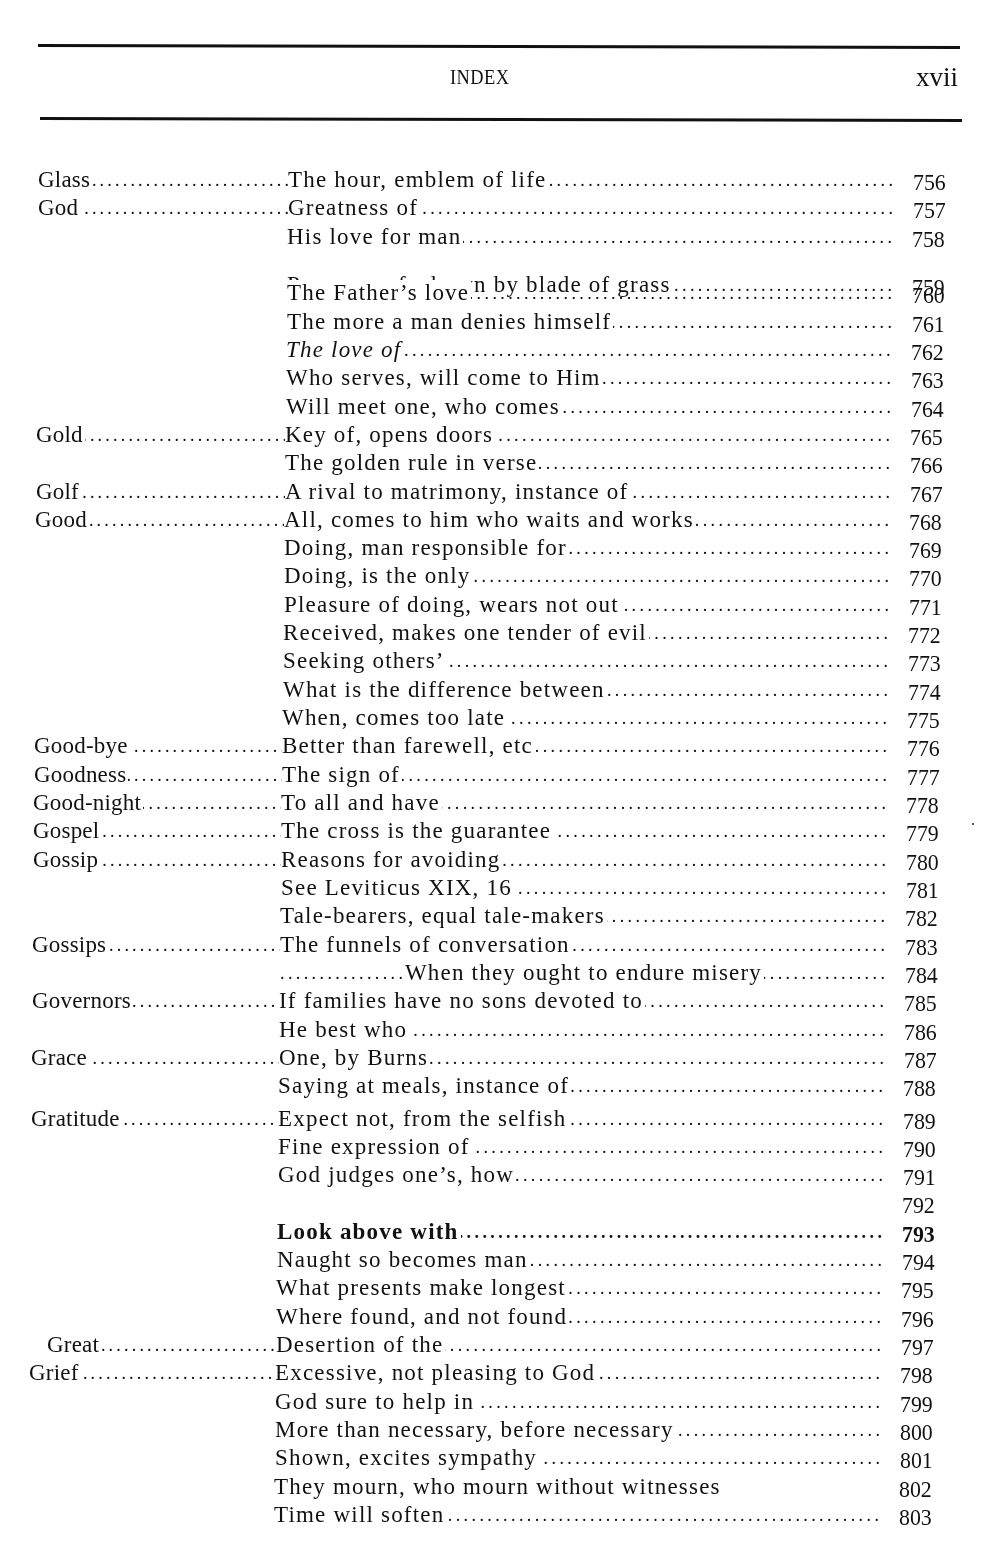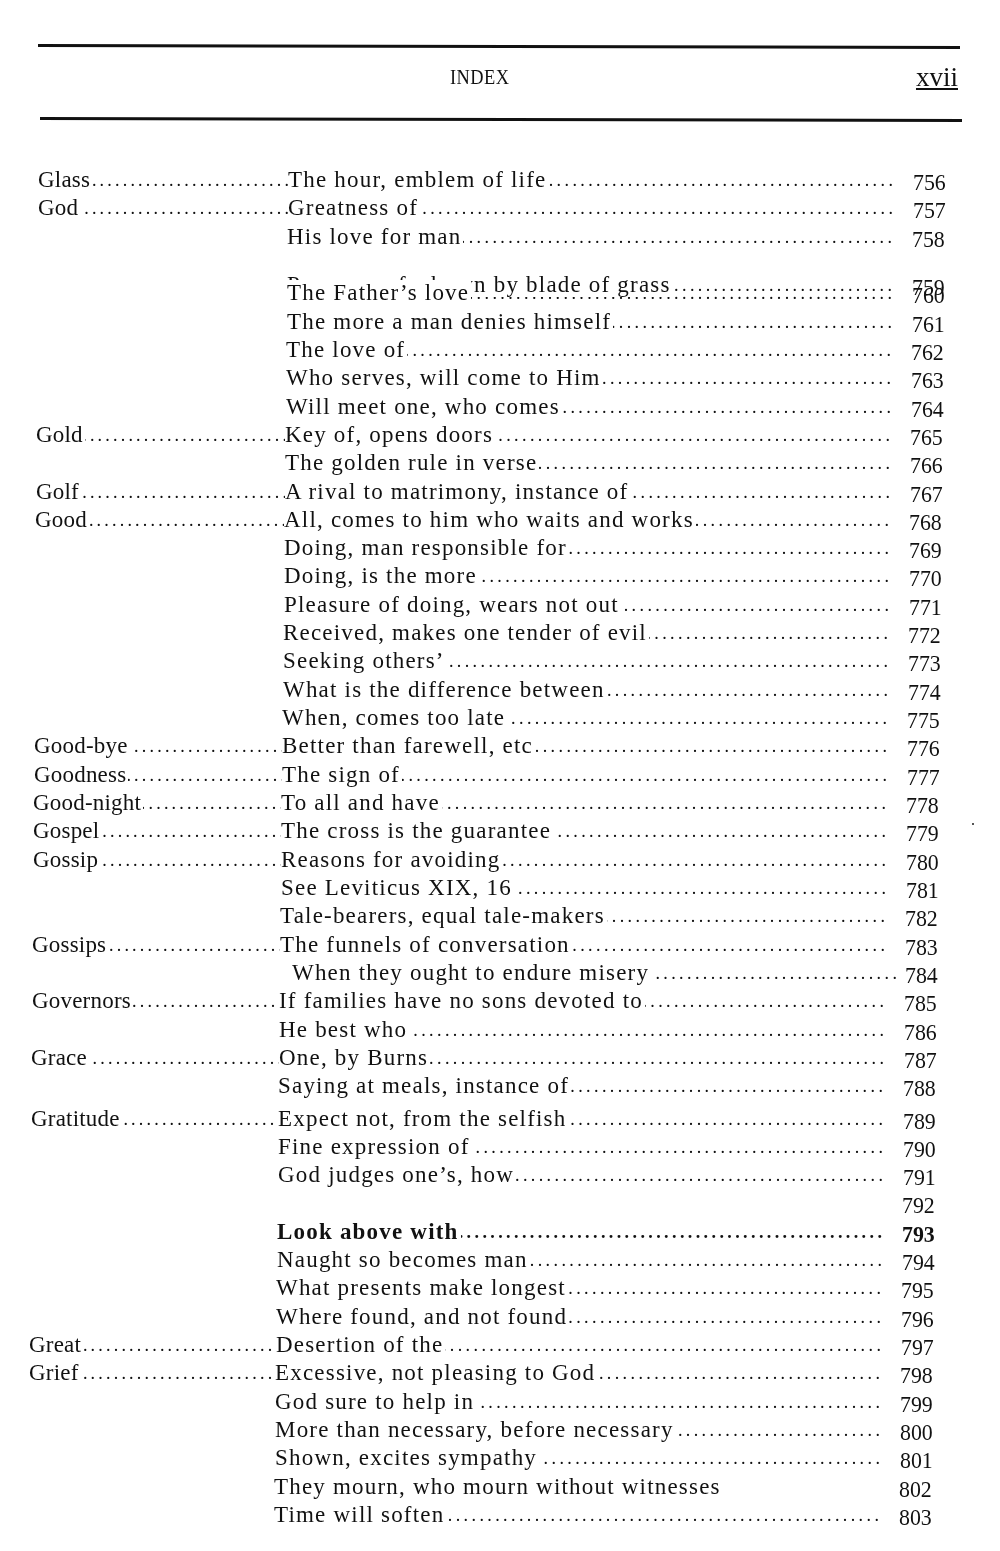--- a/index.html
+++ b/index.html
@@ -14,21 +14,20 @@
   #rule-top { left: 38px; top: 44px; width: 922px; transform: rotate(0.12deg); transform-origin: left; }
   #rule-bottom { left: 40px; top: 117px; width: 922px; transform: rotate(0.12deg); transform-origin: left; }
   #running-head {
     position: absolute; left: 450px; top: 66px;
     font-size: 20px; letter-spacing: 0.5px;
     transform: scaleX(0.92); transform-origin: left;
   }
   #page-number {
     position: absolute; right: 42px; top: 62px;
     font-size: 27px;
-    text-decoration: underline;
   }
   #index-list { position: absolute; left: 0; top: 0; width: 1000px; height: 1551px; }
   .row {
     position: absolute; height: 28px; font-size: 23px; line-height: 28px;
     white-space: nowrap;
   }
   .heading {
     position: absolute; top: 0; display: block; overflow: hidden;
     letter-spacing: 0.2px;
   }
@@ -86,21 +85,21 @@
     </div>
     <div class="row" style="top: 279px; left: 0px; width: 1000px;">
       <span class="sub" style="left: 287px; width: 609px;"><span class="txt">The Father’s love</span></span>
       <span class="pg" style="left: 912px;">760</span>
     </div>
     <div class="row" style="top: 308px; left: 0px; width: 1000px;">
       <span class="sub" style="left: 287px; width: 609px;"><span class="txt">The more a man denies himself</span></span>
       <span class="pg" style="left: 912px;">761</span>
     </div>
     <div class="row" style="top: 336px; left: 0px; width: 1000px;">
-      <span class="sub" style="left: 286px; width: 609px;"><span class="txt">The love of</span></span>
+      <span class="sub" style="left: 286px; width: 609px; font-style: italic;"><span class="txt">The love of</span></span>
       <span class="pg" style="left: 911px;">762</span>
     </div>
     <div class="row" style="top: 364px; left: 0px; width: 1000px;">
       <span class="sub" style="left: 286px; width: 609px;"><span class="txt">Who serves, will come to Him</span></span>
       <span class="pg" style="left: 911px;">763</span>
     </div>
     <div class="row" style="top: 393px; left: 0px; width: 1000px;">
       <span class="sub" style="left: 286px; width: 609px;"><span class="txt">Will meet one, who comes</span></span>
       <span class="pg" style="left: 911px;">764</span>
     </div>
@@ -121,21 +120,21 @@
     <div class="row" style="top: 506px; left: 0px; width: 1000px;">
       <span class="heading" style="left: 35px; width: 249px;"><span class="txt">Good</span></span>
       <span class="sub" style="left: 284px; width: 609px;"><span class="txt">All, comes to him who waits and works</span></span>
       <span class="pg" style="left: 909px;">768</span>
     </div>
     <div class="row" style="top: 534px; left: 0px; width: 1000px;">
       <span class="sub" style="left: 284px; width: 609px;"><span class="txt">Doing, man responsible for</span></span>
       <span class="pg" style="left: 909px;">769</span>
     </div>
     <div class="row" style="top: 562px; left: 0px; width: 1000px;">
-      <span class="sub" style="left: 284px; width: 609px;"><span class="txt">Doing, is the more</span></span>
+      <span class="sub" style="left: 284px; width: 609px;"><span class="txt">Doing, is the only</span></span>
       <span class="pg" style="left: 909px;">770</span>
     </div>
     <div class="row" style="top: 591px; left: 0px; width: 1000px;">
       <span class="sub" style="left: 284px; width: 609px;"><span class="txt">Pleasure of doing, wears not out</span></span>
       <span class="pg" style="left: 909px;">771</span>
     </div>
     <div class="row" style="top: 619px; left: 0px; width: 1000px;">
       <span class="sub" style="left: 283px; width: 609px;"><span class="txt">Received, makes one tender of evil</span></span>
       <span class="pg" style="left: 908px;">772</span>
     </div>
@@ -183,21 +182,21 @@
     <div class="row" style="top: 902px; left: 0px; width: 1000px;">
       <span class="sub" style="left: 280px; width: 609px;"><span class="txt">Tale-bearers, equal tale-makers</span></span>
       <span class="pg" style="left: 905px;">782</span>
     </div>
     <div class="row" style="top: 931px; left: 0px; width: 1000px;">
       <span class="heading" style="left: 32px; width: 248px;"><span class="txt">Gossips</span></span>
       <span class="sub" style="left: 280px; width: 609px;"><span class="txt">The funnels of conversation</span></span>
       <span class="pg" style="left: 905px;">783</span>
     </div>
     <div class="row" style="top: 959px; left: 0px; width: 1000px;">
-      <span class="sub" style="left: 292px; width: 609px;"><span class="txt">When they ought to endure misery</span></span>
+      <span class="sub" style="left: 280px; width: 609px; text-align: center;"><span class="txt">When they ought to endure misery</span></span>
       <span class="pg" style="left: 905px;">784</span>
     </div>
     <div class="row" style="top: 987px; left: 0px; width: 1000px;">
       <span class="heading" style="left: 32px; width: 247px;"><span class="txt">Governors</span></span>
       <span class="sub" style="left: 279px; width: 609px;"><span class="txt">If families have no sons devoted to</span></span>
       <span class="pg" style="left: 904px;">785</span>
     </div>
     <div class="row" style="top: 1016px; left: 0px; width: 1000px;">
       <span class="sub" style="left: 279px; width: 609px;"><span class="txt">He best who</span></span>
       <span class="pg" style="left: 904px;">786</span>
@@ -237,21 +236,21 @@
     </div>
     <div class="row" style="top: 1274px; left: 0px; width: 1000px;">
       <span class="sub" style="left: 276px; width: 609px;"><span class="txt">What presents make longest</span></span>
       <span class="pg" style="left: 901px;">795</span>
     </div>
     <div class="row" style="top: 1303px; left: 0px; width: 1000px;">
       <span class="sub" style="left: 276px; width: 609px;"><span class="txt">Where found, and not found</span></span>
       <span class="pg" style="left: 901px;">796</span>
     </div>
     <div class="row" style="top: 1331px; left: 0px; width: 1000px;">
-      <span class="heading" style="left: 29px; width: 247px;"><span class="txt">Great</span></span>
+      <span class="heading" style="left: 47px; width: 247px;"><span class="txt">Great</span></span>
       <span class="sub" style="left: 276px; width: 609px;"><span class="txt">Desertion of the</span></span>
       <span class="pg" style="left: 901px;">797</span>
     </div>
     <div class="row" style="top: 1359px; left: 0px; width: 1000px;">
       <span class="heading" style="left: 29px; width: 246px;"><span class="txt">Grief</span></span>
       <span class="sub" style="left: 275px; width: 609px;"><span class="txt">Excessive, not pleasing to God</span></span>
       <span class="pg" style="left: 900px;">798</span>
     </div>
     <div class="row" style="top: 1388px; left: 0px; width: 1000px;">
       <span class="sub" style="left: 275px; width: 609px;"><span class="txt">God sure to help in</span></span>

